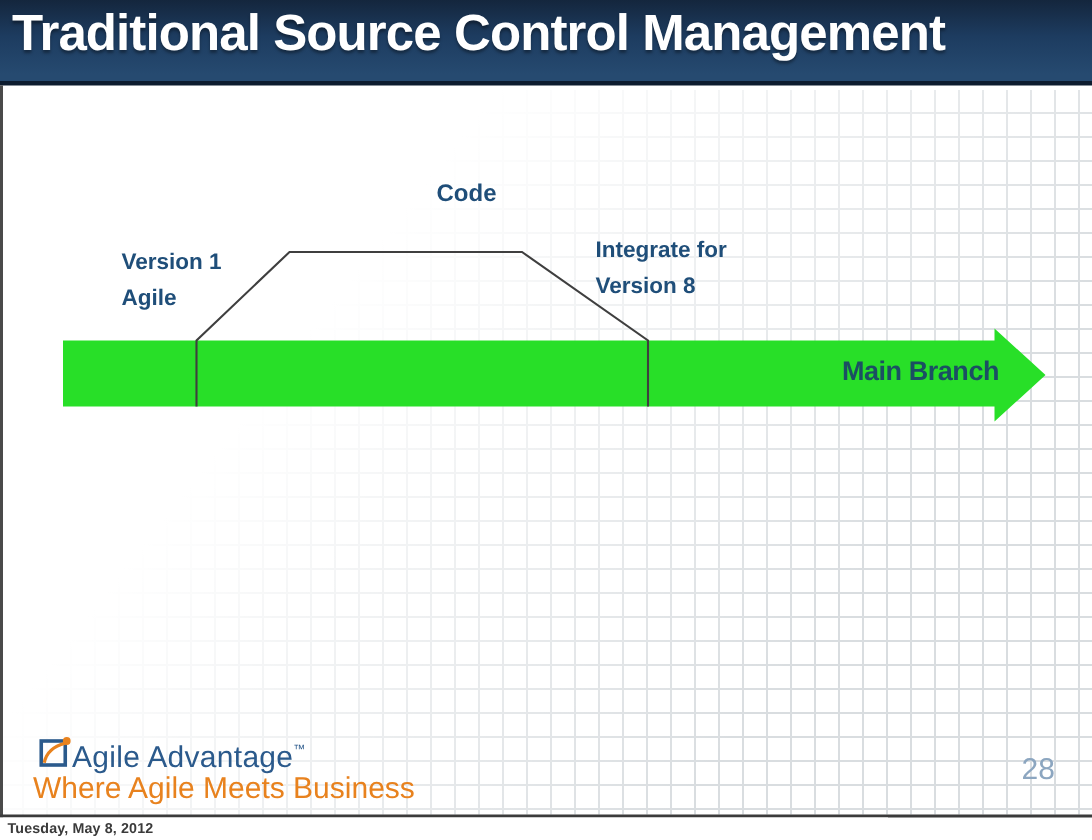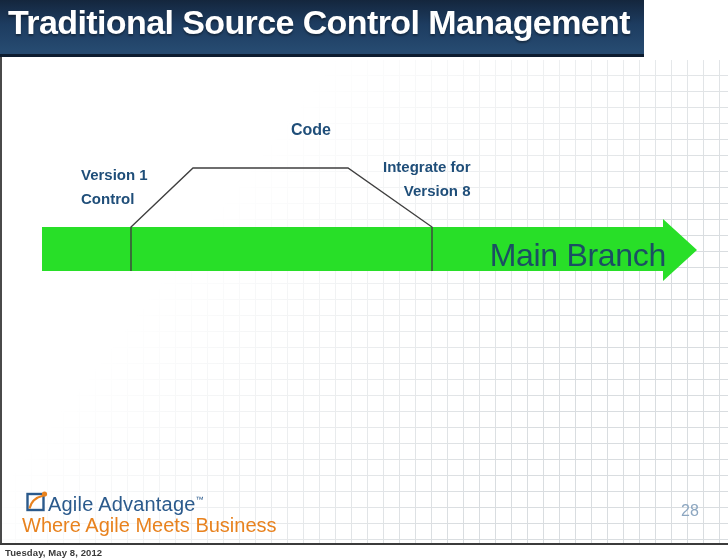--- a/index.html
+++ b/index.html
@@ -2,21 +2,21 @@
 <html style="--branch-green: #28DF28; --label-blue: #1F4E79; --main-branch-text: #1B4F63; --line-dark: #3F3F3F; --brand-blue: #2B5A8C; --brand-orange: #E8821E; --page-number-blue: #8CA6C0; --title-bar-top: #14263D; --title-bar-bottom: #264A70;"><head>
 <meta charset="utf-8">
 <style>
   html,body{margin:0;padding:0;background:#fff;}
   #slide{
     position:relative;width:728px;height:560px;overflow:hidden;
     font-family:"Liberation Sans",sans-serif;background:#fff;
   }
   
   #title-bar{
-    position:absolute;left:0;top:0;width:644px;height:57px;
+    position:absolute;left:0;top:0;width:728px;height:57px;
     background:linear-gradient(to bottom,var(--title-bar-top) 0%,#1d3c60 45%,var(--title-bar-bottom) 92%);
     border-bottom:3px solid #0d1c2f;
     box-sizing:border-box;
   }
   #title-text{
     position:absolute;left:8px;top:3px;width:716px;
     color:#fff;font-size:34px;font-weight:700;letter-spacing:-0.6px;
     white-space:nowrap;text-shadow:0 2px 2px rgba(0,0,0,0.35);
   }
   
@@ -38,38 +38,38 @@
   #diagram-svg{position:absolute;left:0;top:0;width:728px;height:560px;pointer-events:none;}
   .main-arrow{fill:var(--branch-green);}
   .branch-path{fill:none;stroke:var(--line-dark);stroke-width:1.4;}
   .diagram-label{
     position:absolute;color:var(--label-blue);font-weight:700;
     font-size:15px;line-height:24px;white-space:nowrap;
   }
   #label-code-complete{font-size:16px;line-height:23px;}
   #label-main-branch{
     position:absolute;right:62px;top:237px;color:var(--main-branch-text);
-    font-size:32px;font-weight:400;white-space:nowrap;letter-spacing:-0.3px;
+    font-size:18px;font-weight:700;white-space:nowrap;letter-spacing:-0.3px;
   }
   
   #logo{position:absolute;left:26px;top:489px;}
   #logo-row{display:flex;align-items:flex-start;}
   #logo-icon{display:block;margin-top:2px;}
   #logo-name{
     color:var(--brand-blue);font-size:20px;letter-spacing:0.2px;
     line-height:21px;white-space:nowrap;text-align:right;
   }
   #logo-tm{font-size:8px;vertical-align:9px;color:var(--brand-blue);}
   #logo-tagline{
     color:var(--brand-orange);font-size:20px;line-height:18px;
     margin-top:1px;margin-left:-4px;white-space:nowrap;
   }
   #page-number{
     position:absolute;left:681px;top:502px;
-    color:var(--page-number-blue);font-size:16px;
+    color:var(--page-number-blue);font-size:20px;
   }
   
   #date-strip{
     position:absolute;left:0;top:545px;width:592px;height:15px;background:#fff;
   }
   #footer-date{
     position:absolute;left:5px;top:2px;color:#3a3a3a;
     font-size:9.5px;font-weight:700;letter-spacing:0.1px;white-space:nowrap;
   }
 </style>
@@ -89,28 +89,28 @@
   <div id="left-border"></div>
   <div id="bottom-border"></div>
 
   <svg id="diagram-svg" viewBox="0 0 728 560">
     <polygon class="main-arrow" points="42,227 663,227 663,219 697,250 663,281 663,271 42,271"></polygon>
     <path class="branch-path" d="M131,271 L131,227 L193,168 L348,168 L432,227 L432,271"></path>
   </svg>
 
   <div class="diagram-label" id="label-version1" style="left:81px;top:163px;">
     <div>Version 1</div>
-    <div>Control</div>
+    <div>Agile</div>
   </div>
 
   <div class="diagram-label" id="label-code-complete" style="left:291px;top:118px;text-align:center;">
     <div>Code</div>
   </div>
 
-  <div class="diagram-label" id="label-integrate" style="left:383px;top:155px;text-align:right;">
+  <div class="diagram-label" id="label-integrate" style="left:397px;top:155px;">
     <div>Integrate for</div>
     <div>Version 8</div>
   </div>
 
   <div id="label-main-branch">Main Branch</div>
 
   <div id="logo">
     <div id="logo-row">
       <svg id="logo-icon" width="22" height="22" viewBox="0 0 22 22">
         <rect x="1.5" y="3" width="16" height="16" fill="none" stroke="#2B5A8C" stroke-width="2.4"></rect>

